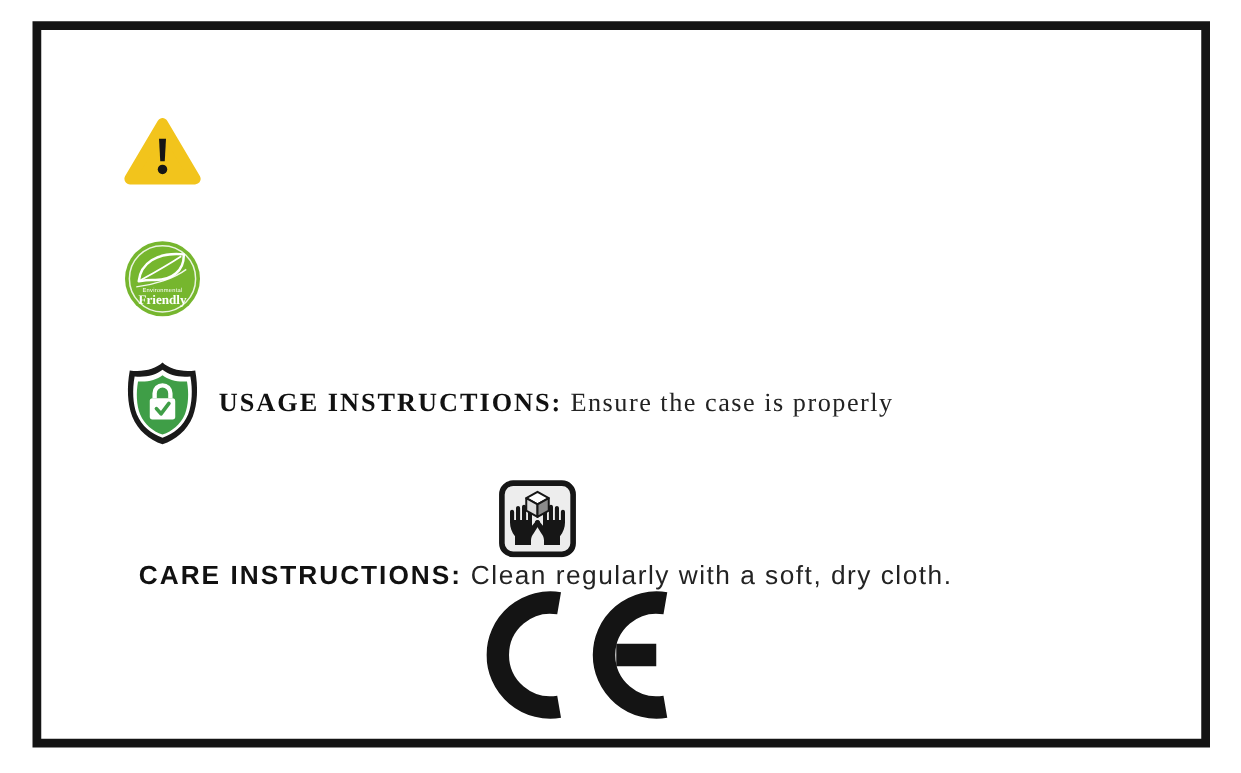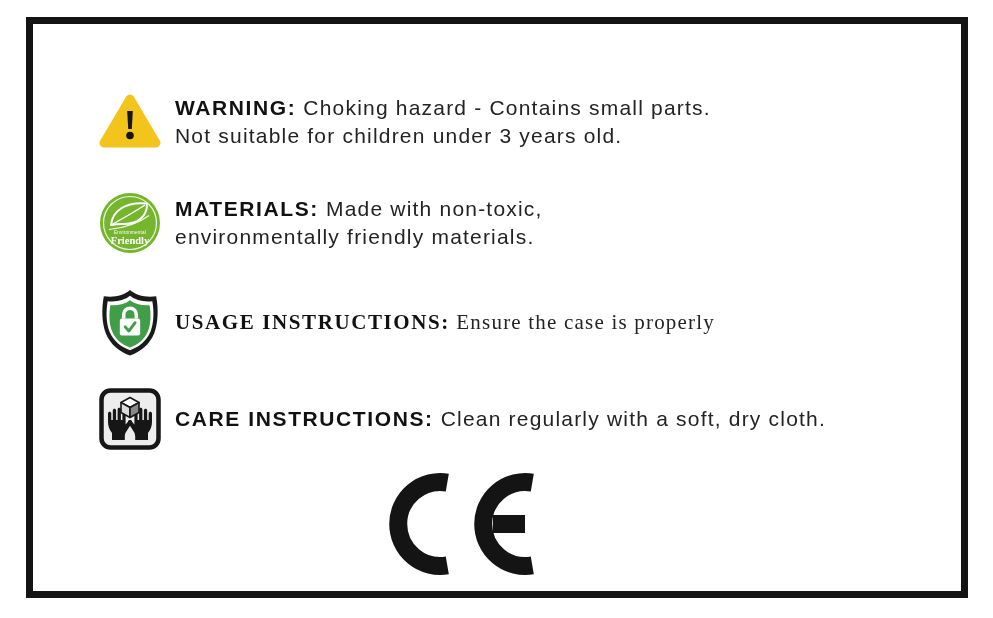--- a/index.html
+++ b/index.html
@@ -20,59 +20,49 @@
   .text-block{
     margin-left:13px;font-size:21px;line-height:28px;letter-spacing:1.2px;
     color:#232323;white-space:nowrap;
   }
   .label{
     font-weight:700;color:#111;letter-spacing:1.6px;
   }
   #row-warning{top:86px;}
   #row-materials{top:187px;}
   #row-usage{top:286px;font-family:Liberation Serif, serif;}
-  #row-care{top:383px;}
+  #row-care{top:383px;flex-direction:column;}
   #ce-mark{position:absolute;left:389px;top:472px;}
 </style>
 </head>
 <body>
 
 <div class="frame"></div>
 
 <div class="row" id="row-warning">
   <div class="icon-box">
     <svg width="62" height="56" viewBox="0 0 62 56">
       <path d="M31 5 L57 49 H5 Z" fill="#F2C41C" stroke="#F2C41C" stroke-width="9" stroke-linejoin="round"></path>
       <path d="M28.2 17 h5.6 l-1 18 h-3.6 Z" fill="#161616"></path>
       <circle cx="31" cy="41.5" r="3.8" fill="#161616"></circle>
     </svg>
   </div>
-  <div class="text-block">
-    <span class="label">WARNING:</span>
-    <span>Choking hazard - Contains small parts.</span><br>
-    <span>Not suitable for children under 3 years old.</span>
-  </div>
 </div>
 
 <div class="row" id="row-materials">
   <div class="icon-box">
     <svg width="62" height="62" viewBox="0 0 62 62">
       <circle cx="31" cy="31" r="30" fill="#76B62E"></circle>
       <circle cx="31" cy="31" r="26.5" fill="none" stroke="#ffffff" stroke-width="1.2" opacity="0.85"></circle>
       <path d="M12 33 C13.5 19 26 9.5 48 11.5 C48.5 24 39 32.5 24 32 C19.5 31.8 15 32.5 12 33 Z" fill="none" stroke="#ffffff" stroke-width="2" stroke-linejoin="round"></path>
       <path d="M12 33 C21 28 33 21.5 46 13" stroke="#ffffff" stroke-width="1.3" fill="none"></path>
       <path d="M10 37.5 C24 36 40 31 50 23.5" stroke="#ffffff" stroke-width="1.1" fill="none" opacity="0.9"></path>
       <text x="31" y="41.5" font-size="4.6" fill="#ffffff" text-anchor="middle" letter-spacing="0.2">Environmental</text>
       <text x="31" y="51.5" font-size="10.5" fill="#ffffff" text-anchor="middle" font-weight="bold" font-family="Liberation Serif, serif">Friendly</text>
     </svg>
-  </div>
-  <div class="text-block">
-    <span class="label">MATERIALS:</span>
-    <span>Made with non-toxic,</span><br>
-    <span>environmentally friendly materials.</span>
   </div>
 </div>
 
 <div class="row" id="row-usage">
   <div class="icon-box">
     <svg width="66" height="71" viewBox="0 0 66 71">
       <path d="M33 2 C39 7.5 49 10 60 8.5 C62.5 22 62 36 58 46.5 C53 58.5 44 65.5 33 69.5 C22 65.5 13 58.5 8 46.5 C4 36 3.5 22 6 8.5 C17 10 27 7.5 33 2 Z" fill="#1a1a1a"></path>
       <path d="M33 8 C38.5 12.5 47 14.5 56 13.5 C58 24.5 57.5 36 54.2 44.7 C50 54.7 42.3 60.6 33 64 C23.7 60.6 16 54.7 11.8 44.7 C8.5 36 8 24.5 10 13.5 C19 14.5 27.5 12.5 33 8 Z" fill="#ffffff"></path>
       <path d="M33 12.5 C38 16.4 45.5 18.3 53.2 17.6 C54.9 27.3 54.4 37 51.5 44.6 C47.8 53.3 41.2 58.4 33 61.4 C24.8 58.4 18.2 53.3 14.5 44.6 C11.6 37 11.1 27.3 12.8 17.6 C20.5 18.3 28 16.4 33 12.5 Z" fill="#3F9E47"></path>
       <path d="M26.5 31.5 v-4.2 a6.5 6.5 0 0 1 13 0 v4.2" stroke="#ffffff" stroke-width="3.6" fill="none"></path>

